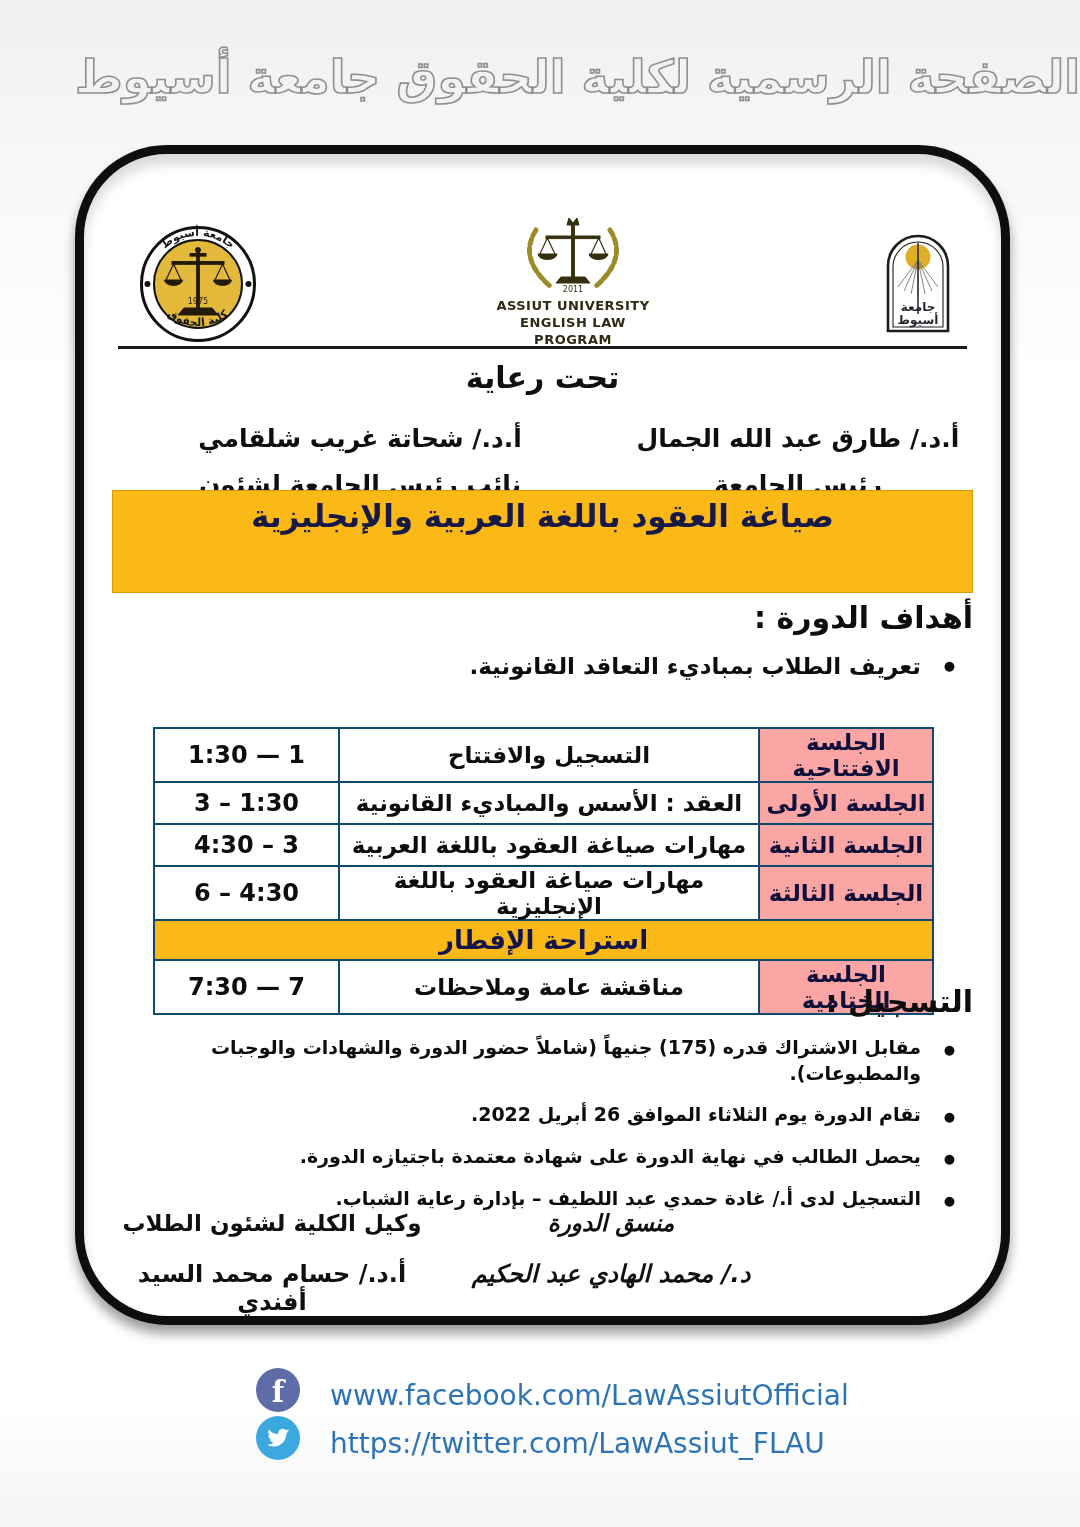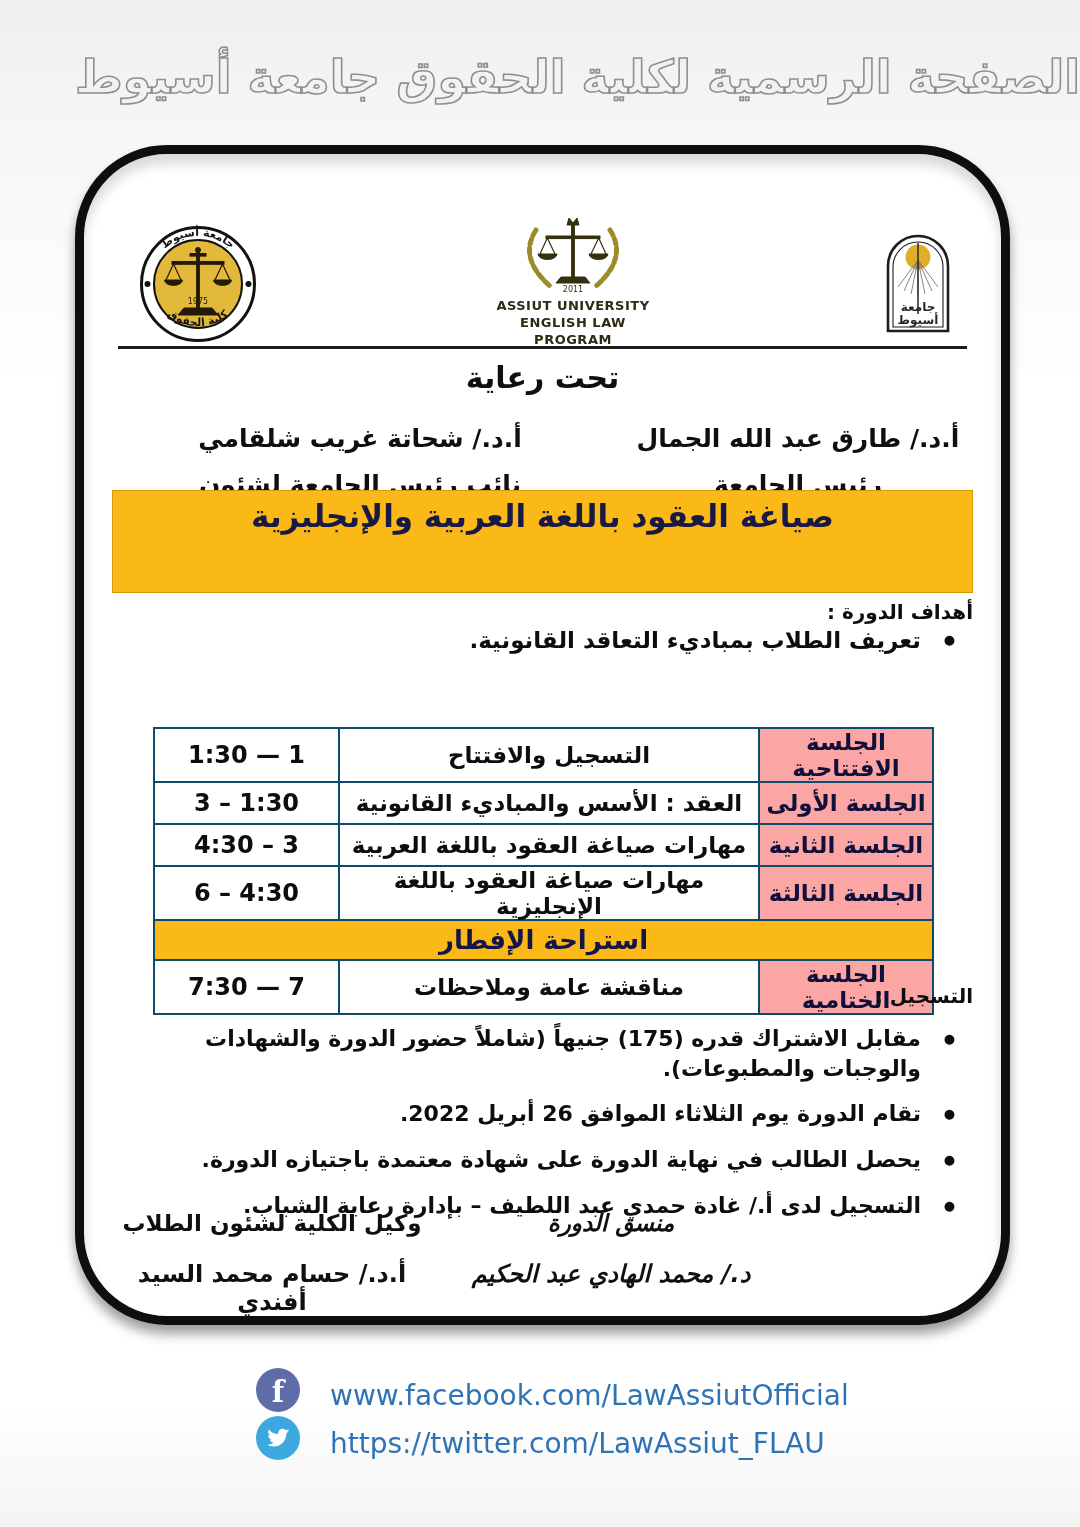--- a/index.html
+++ b/index.html
@@ -36,26 +36,26 @@
   .patron .role{font-size:25px;font-weight:bold;margin-top:17px;}
   .patron.right{left:530px;width:368px;}
   .patron.left{left:92px;width:368px;}
   
   .banner{position:absolute;left:28px;top:336px;width:861px;height:103px;background:#FBB917;
     border:1px solid #d79a06;text-align:center;direction:rtl;}
   .banner .l1{margin-top:9px;font-size:26px;font-weight:bold;color:#161616;}
   .banner .l2{margin-top:7px;font-size:31px;font-weight:bold;color:#191945;}
   
   .sect{position:absolute;left:28px;right:28px;direction:rtl;color:#0d0d0d;}
-  .sect .hd{font-size:20px;font-weight:bold;}
-  .sect .li{position:relative;font-size:23px;font-weight:bold;padding-right:52px;margin-top:1px;line-height:1.35;}
+  .sect .hd{font-size:30px;font-weight:bold;}
+  .sect .li{position:relative;font-size:23px;font-weight:bold;padding-right:52px;margin-top:16px;line-height:1.35;}
   .sect .li::before{content:"●";position:absolute;right:18px;top:6px;font-size:13px;}
   .objectives{top:446px;}
   .registration{top:830px;}
-  .registration .li{font-size:22px;margin-top:16px;}
+  .registration .li{font-size:19px;margin-top:16px;}
   
   .sched{position:absolute;left:69px;top:573px;width:779px;border-collapse:collapse;direction:rtl;
     table-layout:fixed;}
   .sched td{border:2px solid #0c4a6e;height:42px;text-align:center;vertical-align:middle;
     font-weight:bold;font-size:23px;padding:0 4px;}
   .sched .session{width:174px;background:#fca5a5;color:#10103a;}
   .sched .topic{width:420px;color:#0d0d0d;}
   .sched .time{width:185px;direction:ltr;color:#0d0d0d;font-size:24px;}
   .sched .breakrow td{background:#FBB917;color:#15154a;font-size:26px;height:40px;}
   

